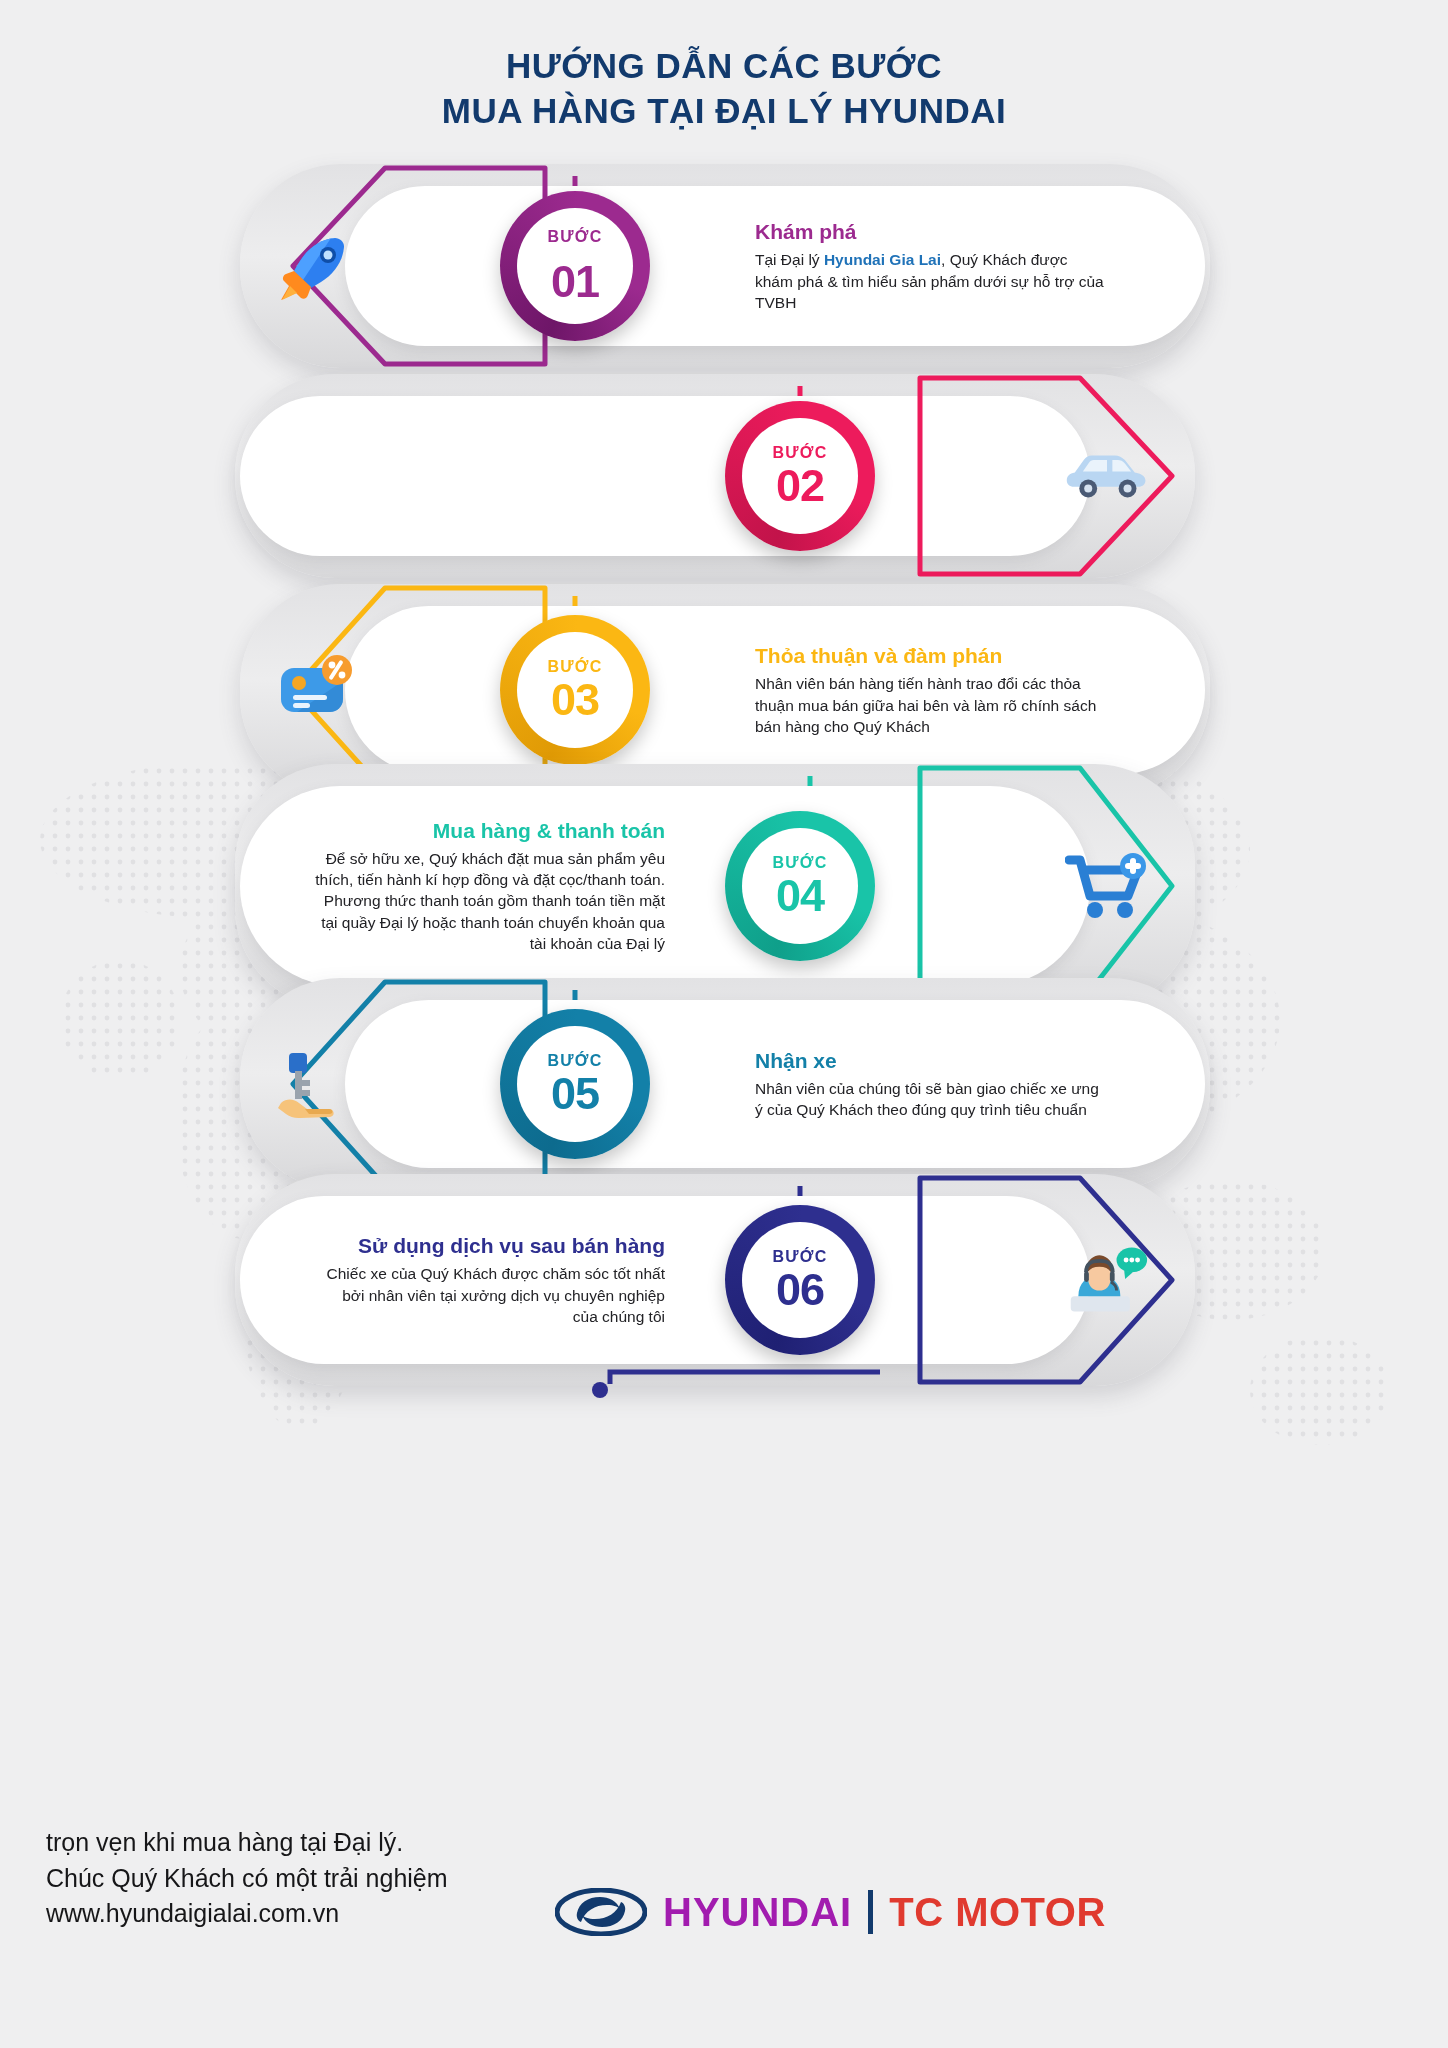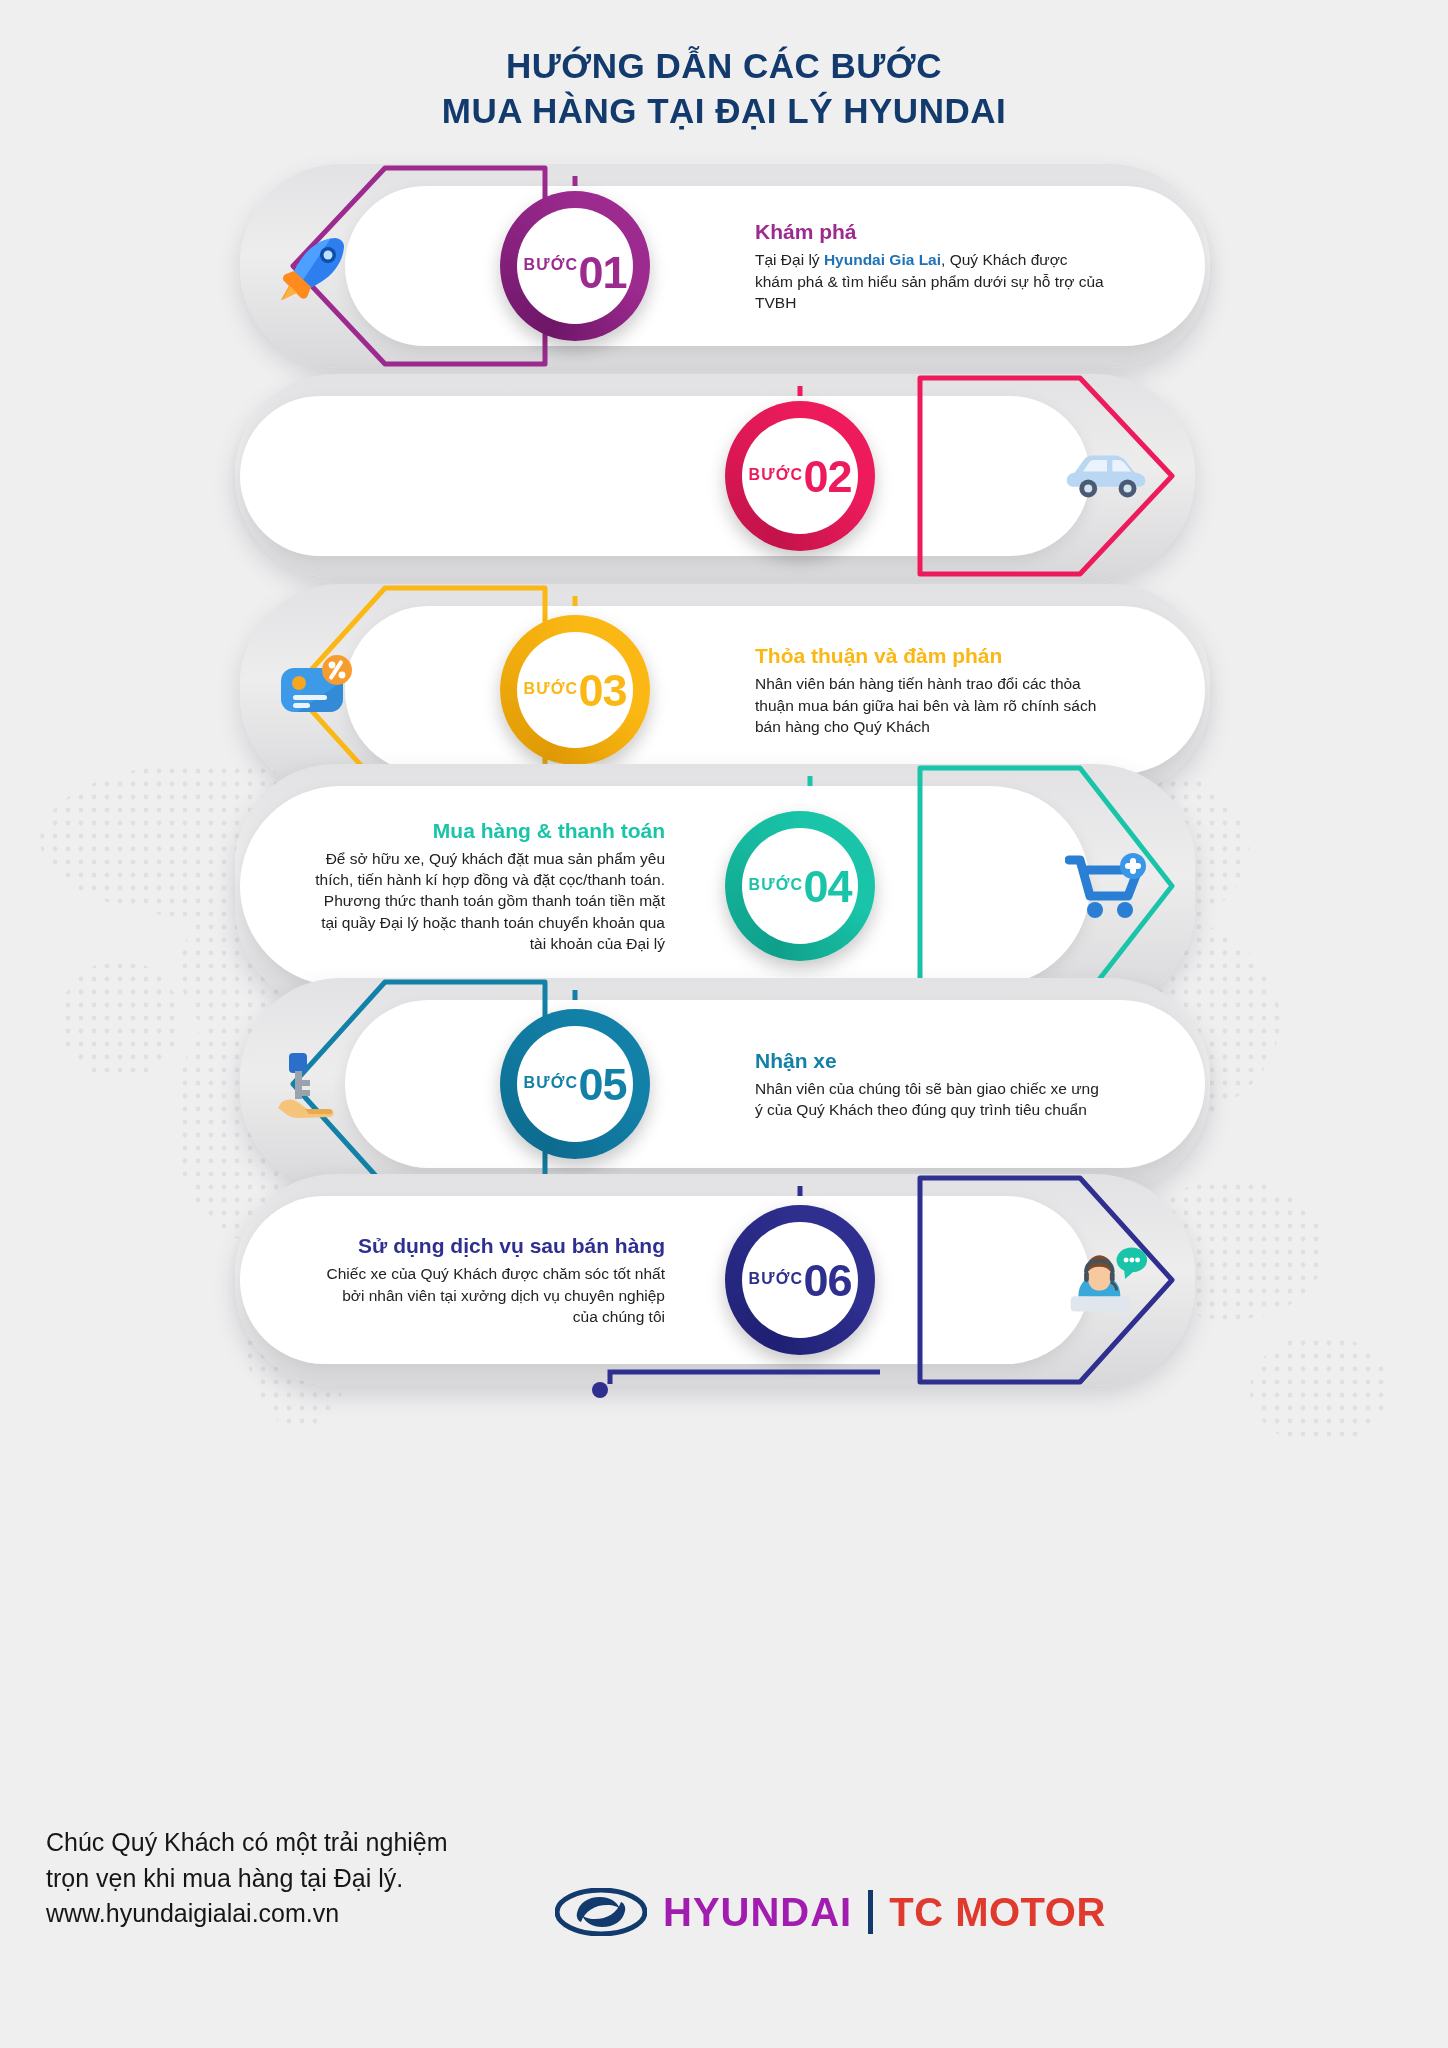--- a/index.html
+++ b/index.html
@@ -65,21 +65,21 @@
     border-radius: 50%;
     box-shadow: 0 8px 18px rgba(0,0,0,.22);
   }
   .circle-inner {
     position: absolute;
     left: 17px; top: 17px;
     width: 116px; height: 116px;
     border-radius: 50%;
     background: #fff;
     display: flex;
-    flex-direction: row;
+    flex-direction: column;
     align-items: center;
     justify-content: center;
   }
   .c-word {
     font-size: 16px;
     font-weight: bold;
     letter-spacing: 1.2px;
     line-height: 1;
     margin-bottom: 2px;
   }
@@ -358,22 +358,22 @@
         </div>
       </div>
       <div class="txt t-right" style="left: 315px; width: 350px; top: 37px;">
         <h3 style="color: rgb(46, 47, 143);">Sử dụng dịch vụ sau bán hàng</h3>
         <p>Chiếc xe của Quý Khách được chăm sóc tốt nhất bởi nhân viên tại xưởng dịch vụ chuyên nghiệp của chúng tôi</p>
       </div>
     </div>
   </div>
 
 <div id="footer-text">
+  <span class="fline">trọn vẹn khi mua hàng tại Đại lý.</span>
   <span class="fline">Chúc Quý Khách có một trải nghiệm</span>
-  <span class="fline">trọn vẹn khi mua hàng tại Đại lý.</span>
   <span class="fline fbold">www.hyundaigialai.com.vn</span>
 </div>
 
 <div id="logo">
   <svg width="92" height="48" viewBox="0 0 92 48">
     <ellipse cx="46" cy="24" rx="44" ry="22" fill="none" stroke="#123a6d" stroke-width="5"></ellipse>
     <path d="M26 34c4-11 14-17 26-17 7 0 11 2 13 4-3-8-11-12-20-12-12 0-21 6-23 16-1 4 1 8 4 9z" fill="#123a6d"></path>
     <path d="M66 14c-4 11-14 17-26 17-7 0-11-2-13-4 3 8 11 12 20 12 12 0 21-6 23-16 1-4-1-8-4-9z" fill="#123a6d"></path>
   </svg>
   <span class="hy-name">HYUNDAI</span>

